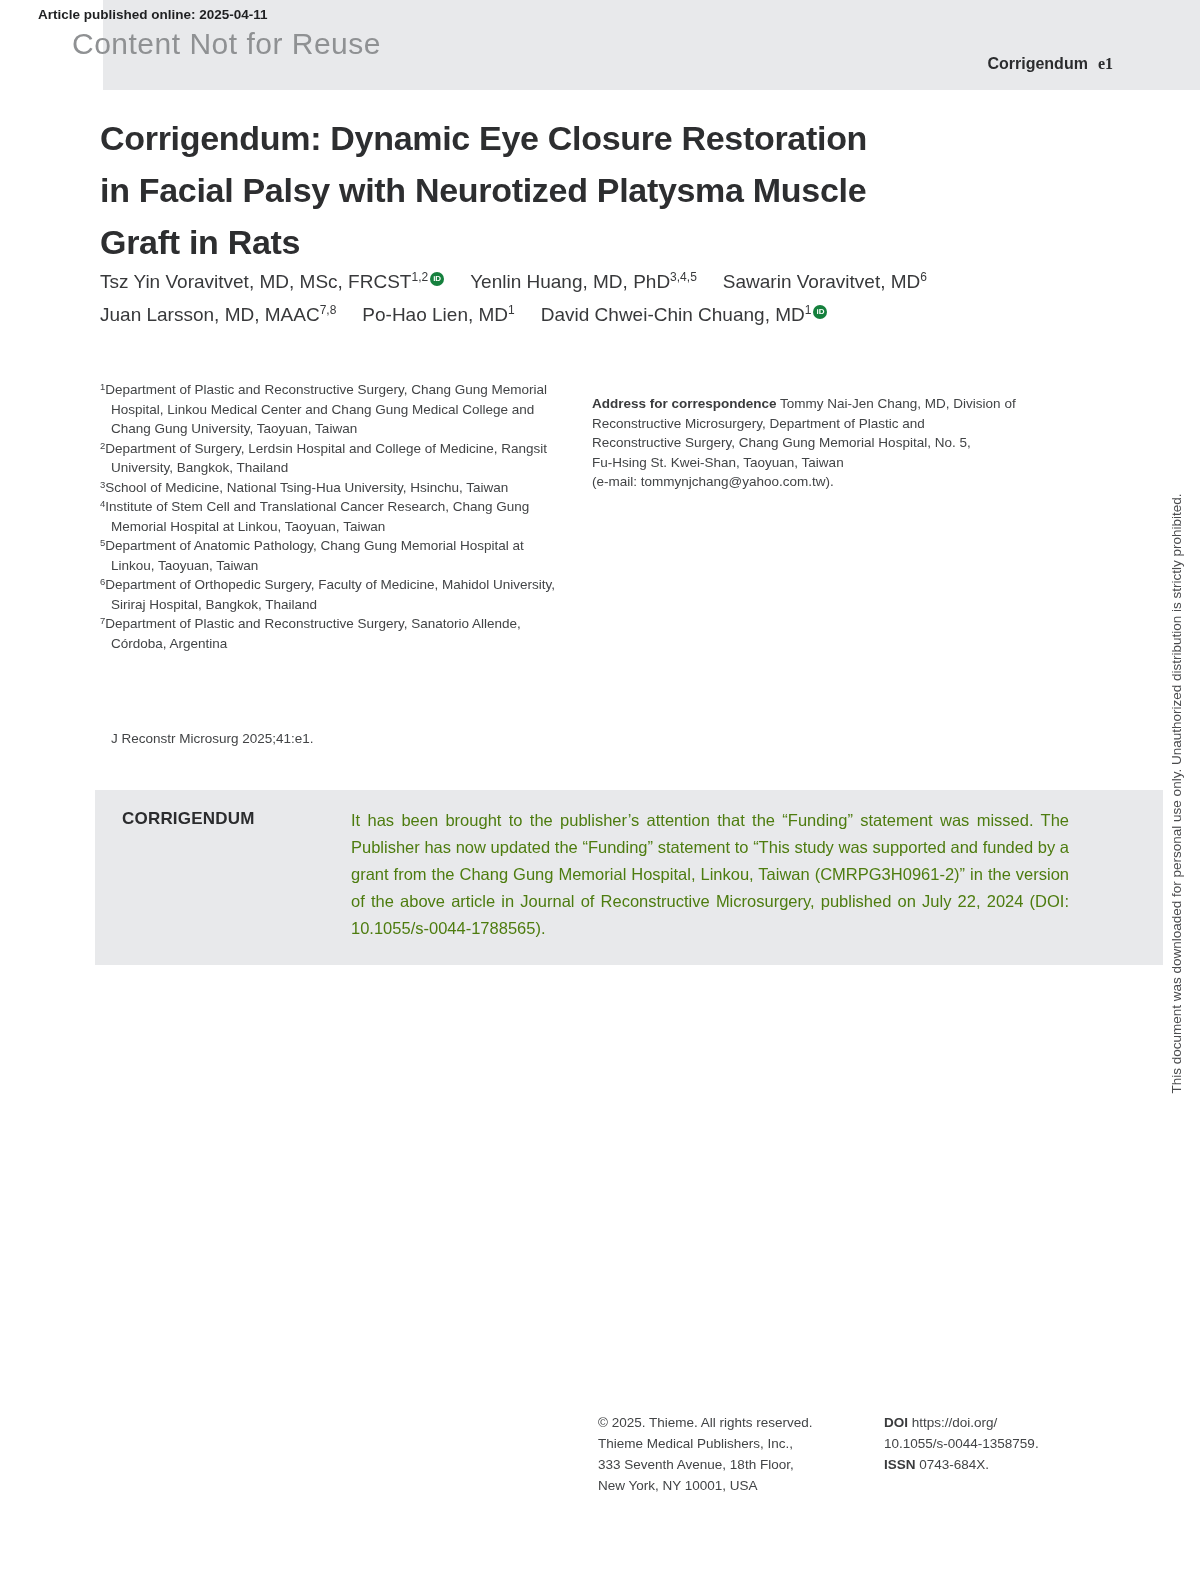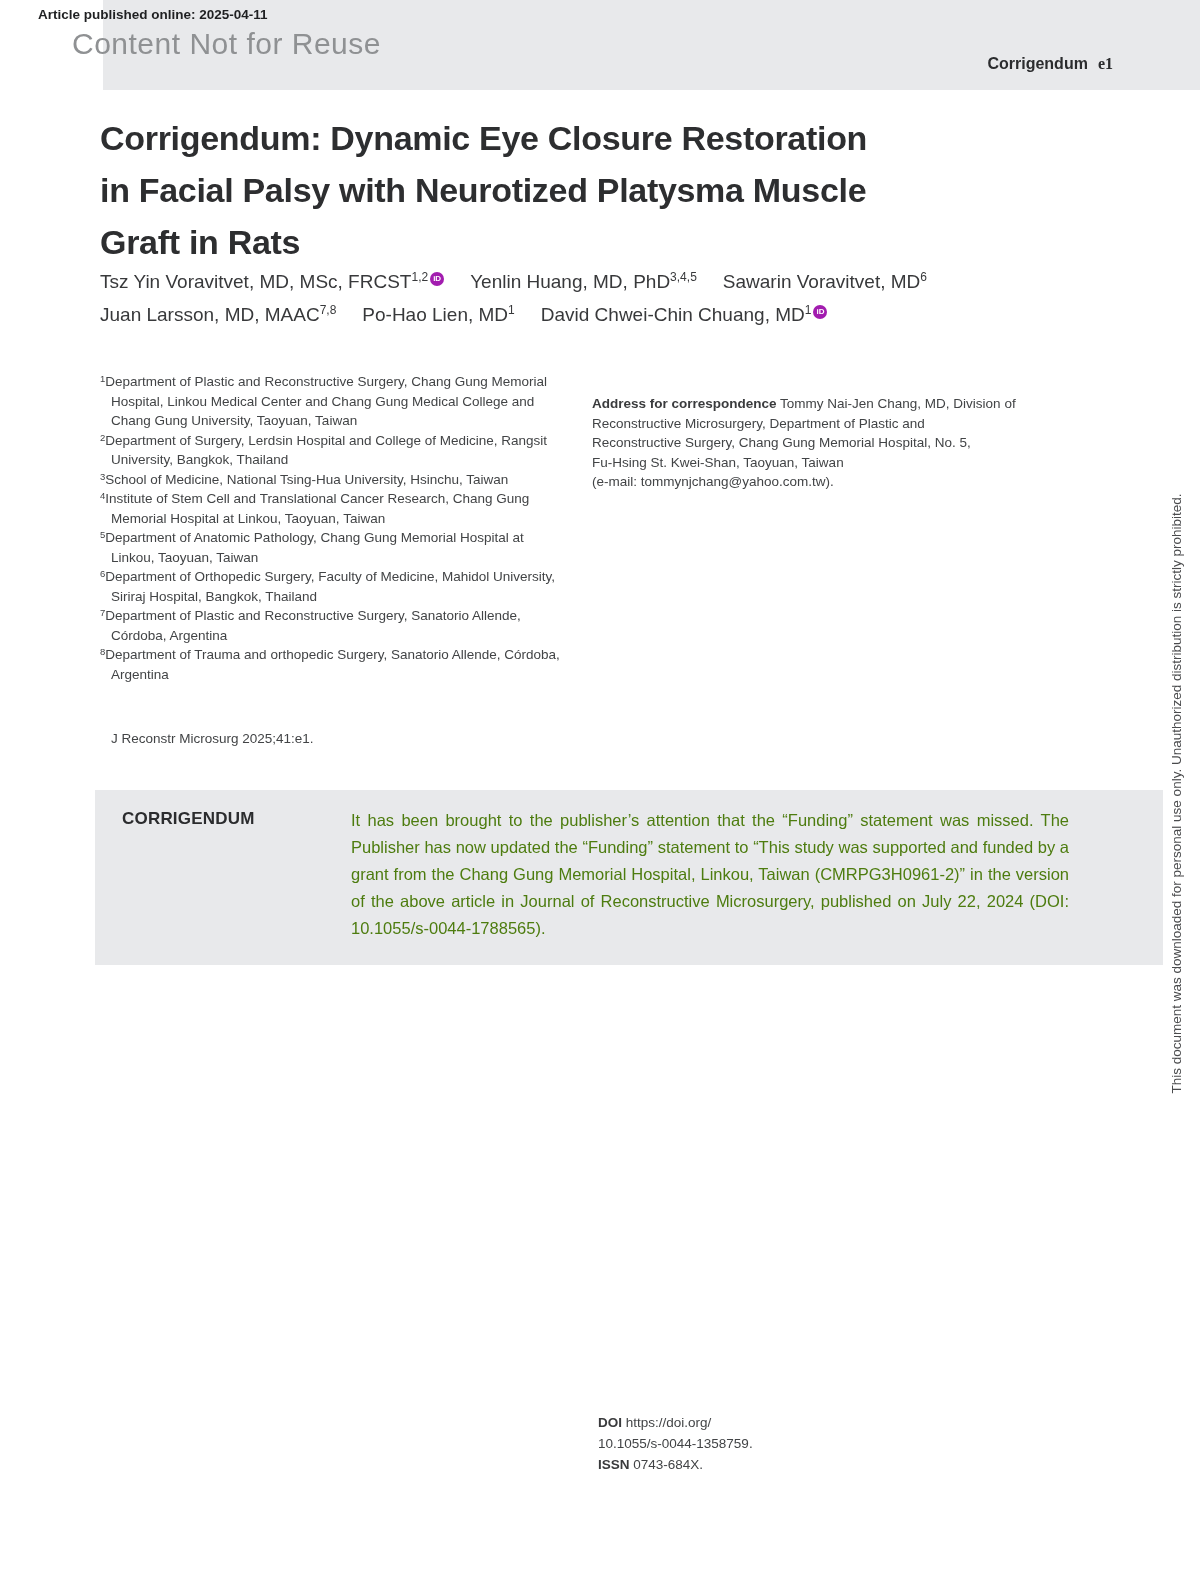--- a/index.html
+++ b/index.html
@@ -32,26 +32,26 @@
     position: absolute; left: 100px; top: 112px;
     font-size: 34px; line-height: 52px; font-weight: bold;
     color: #2d2e30; letter-spacing: -0.3px;
   }
   .authors { position: absolute; left: 100px; top: 270px; font-size: 19px; color: #38393b; }
   .author-line { line-height: 23px; margin-bottom: 10px; white-space: nowrap; }
   .author { margin-right: 26px; }
   .author sup { font-size: 12px; line-height: 0; vertical-align: 7px; }
   .orcid {
     display: inline-block; width: 14px; height: 14px; border-radius: 50%;
-    background: #a21caf; color: #fff; font-size: 8px; font-weight: bold;
+    background: #15803d; color: #fff; font-size: 8px; font-weight: bold;
     text-align: center; line-height: 14px; vertical-align: 7px; margin-left: 2px;
     font-style: normal;
   }
   .affils {
-    position: absolute; left: 100px; top: 372px; width: 468px;
+    position: absolute; left: 100px; top: 380px; width: 468px;
     font-size: 13.5px; line-height: 19.5px; color: #424446;
   }
   .affil { padding-left: 11px; text-indent: -11px; }
   .affil sup { font-size: 9.5px; line-height: 0; vertical-align: 4px; }
   .corresp {
     position: absolute; left: 592px; top: 394px; width: 492px;
     font-size: 13.5px; line-height: 19.5px; color: #424446;
   }
   .corresp b { color: #3a3b3d; }
   .citation { position: absolute; left: 111px; top: 731px; font-size: 13.5px; color: #424446; }
@@ -99,35 +99,35 @@
   </div>
 
 <div class="affils">
     <div class="affil"><sup>1</sup>Department of Plastic and Reconstructive Surgery, Chang Gung Memorial Hospital, Linkou Medical Center and Chang Gung Medical College and Chang Gung University, Taoyuan, Taiwan</div>
     <div class="affil"><sup>2</sup>Department of Surgery, Lerdsin Hospital and College of Medicine, Rangsit University, Bangkok, Thailand</div>
     <div class="affil"><sup>3</sup>School of Medicine, National Tsing-Hua University, Hsinchu, Taiwan</div>
     <div class="affil"><sup>4</sup>Institute of Stem Cell and Translational Cancer Research, Chang Gung Memorial Hospital at Linkou, Taoyuan, Taiwan</div>
     <div class="affil"><sup>5</sup>Department of Anatomic Pathology, Chang Gung Memorial Hospital at Linkou, Taoyuan, Taiwan</div>
     <div class="affil"><sup>6</sup>Department of Orthopedic Surgery, Faculty of Medicine, Mahidol University, Siriraj Hospital, Bangkok, Thailand</div>
     <div class="affil"><sup>7</sup>Department of Plastic and Reconstructive Surgery, Sanatorio Allende, Córdoba, Argentina</div>
-    <div class="affil"><sup>8</sup>Department of Trauma and orthopedic Surgery, Sanatorio Allende, Córdoba, Argentina</div>
   </div>
 
 <div class="corresp">
   <span><b>Address for correspondence</b> Tommy Nai-Jen Chang, MD, Division of<br>Reconstructive Microsurgery, Department of Plastic and<br>Reconstructive Surgery, Chang Gung Memorial Hospital, No. 5,<br>Fu-Hsing St. Kwei-Shan, Taoyuan, Taiwan<br>(e-mail: <span>tommynjchang@yahoo.com.tw</span>).</span>
 </div>
 
 <div class="citation">J Reconstr Microsurg 2025;41:e1.</div>
 
 <div class="corrig-box">
   <div class="corrig-label">CORRIGENDUM</div>
   <div class="corrig-body">It has been brought to the publisher’s attention that the “Funding” statement was missed. The Publisher has now updated the “Funding” statement to “This study was supported and funded by a grant from the Chang Gung Memorial Hospital, Linkou, Taiwan (CMRPG3H0961-2)” in the version of the above article in Journal of Reconstructive Microsurgery, published on July 22, 2024 (DOI: 10.1055/s-0044-1788565).</div>
 </div>
 
 <div class="footer">
+  <div class="footer-imprint">© 2025. Thieme. All rights reserved.<br>Thieme Medical Publishers, Inc.,<br>333 Seventh Avenue, 18th Floor,<br>New York, NY 10001, USA</div>
   <div class="footer-doi">
     <span class="fb">DOI</span>
     <span class="doi-link">https://doi.org/</span><br>
     <span class="doi-link">10.1055/s-0044-1358759.</span><br>
     <span class="fb">ISSN</span>
     <span>0743-684X.</span>
   </div>
 </div>
 
 <div class="sidebar-text">This document was downloaded for personal use only. Unauthorized distribution is strictly prohibited.</div>

